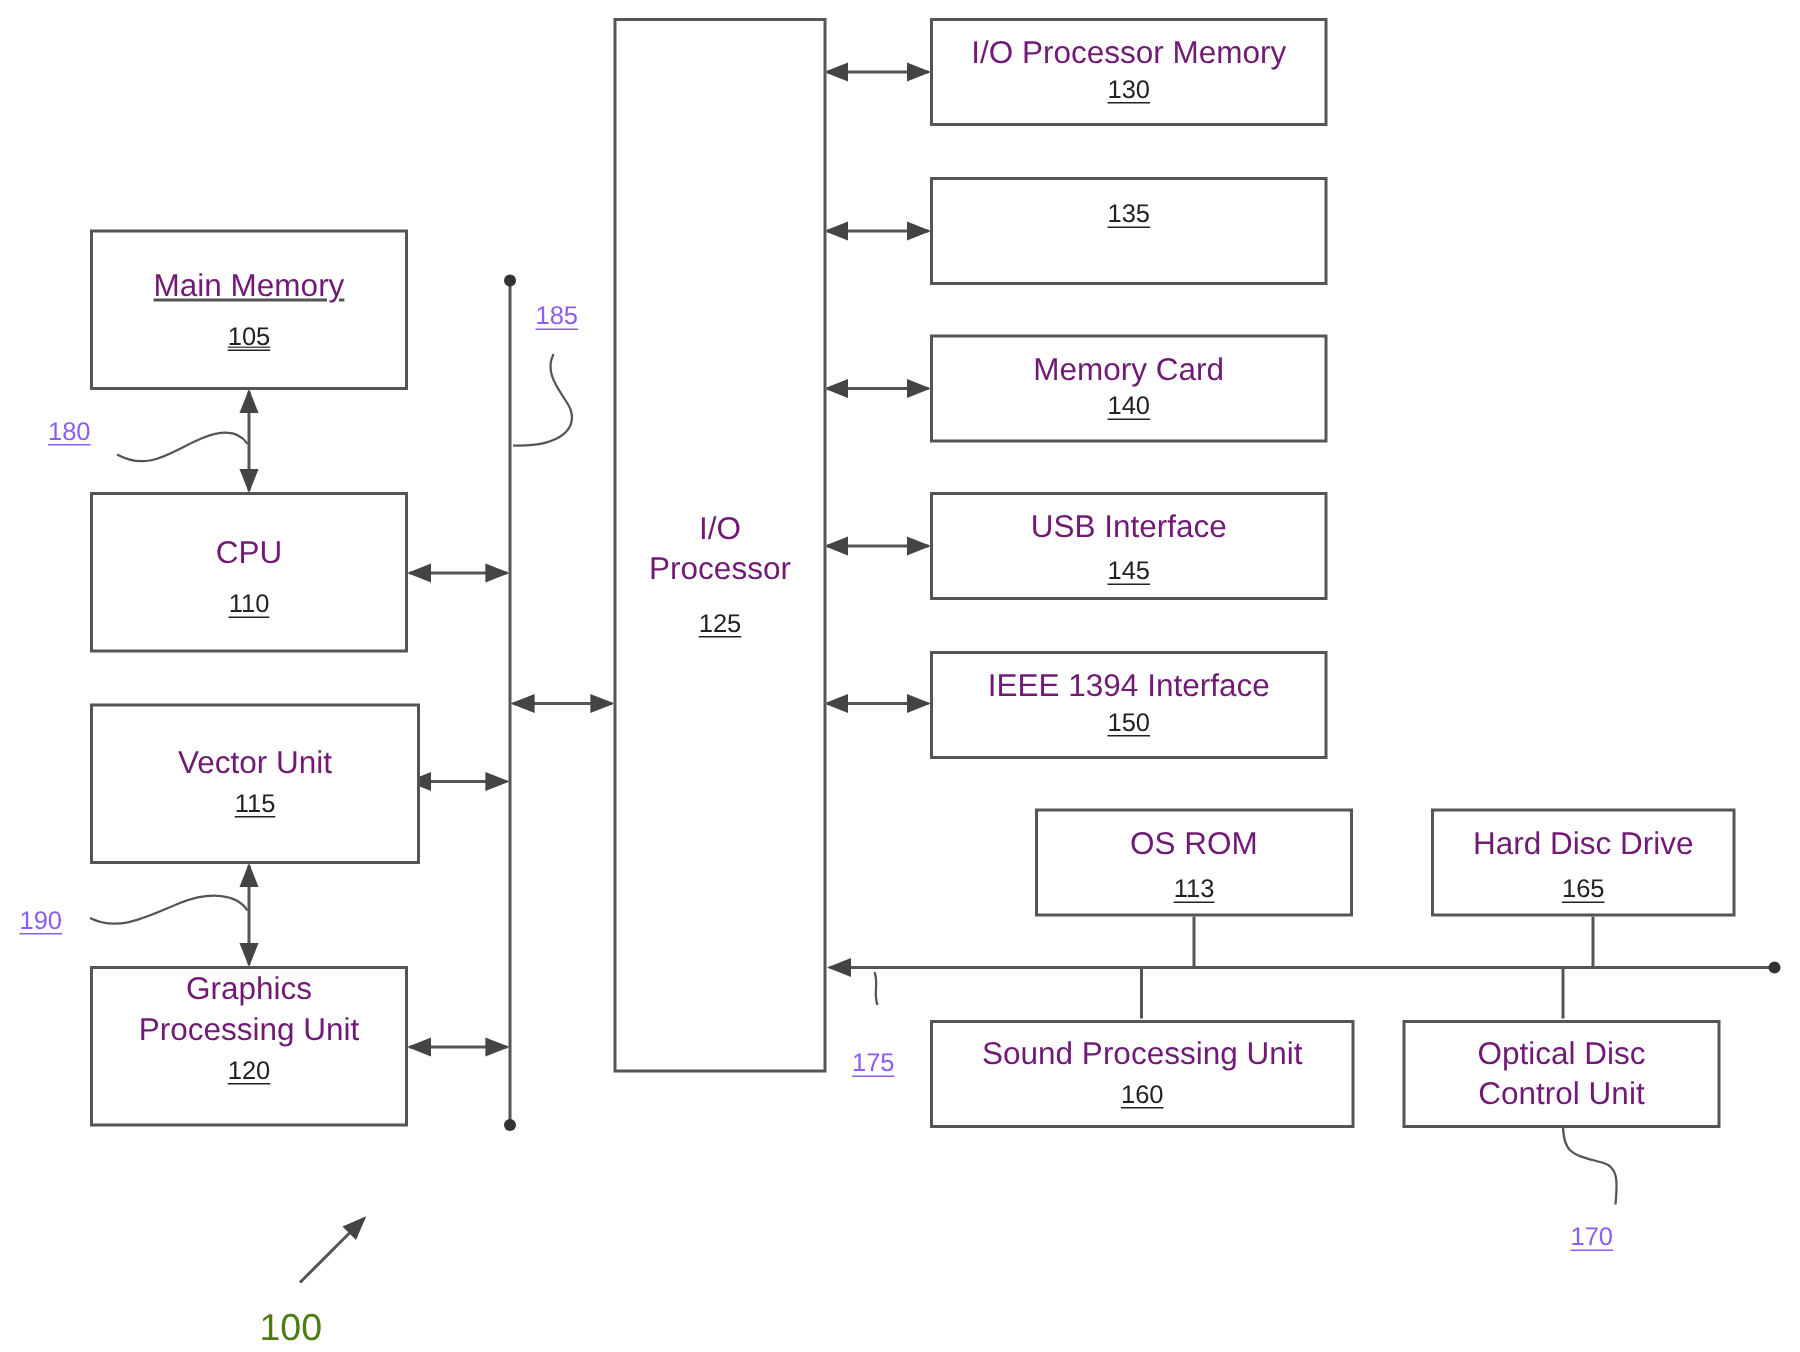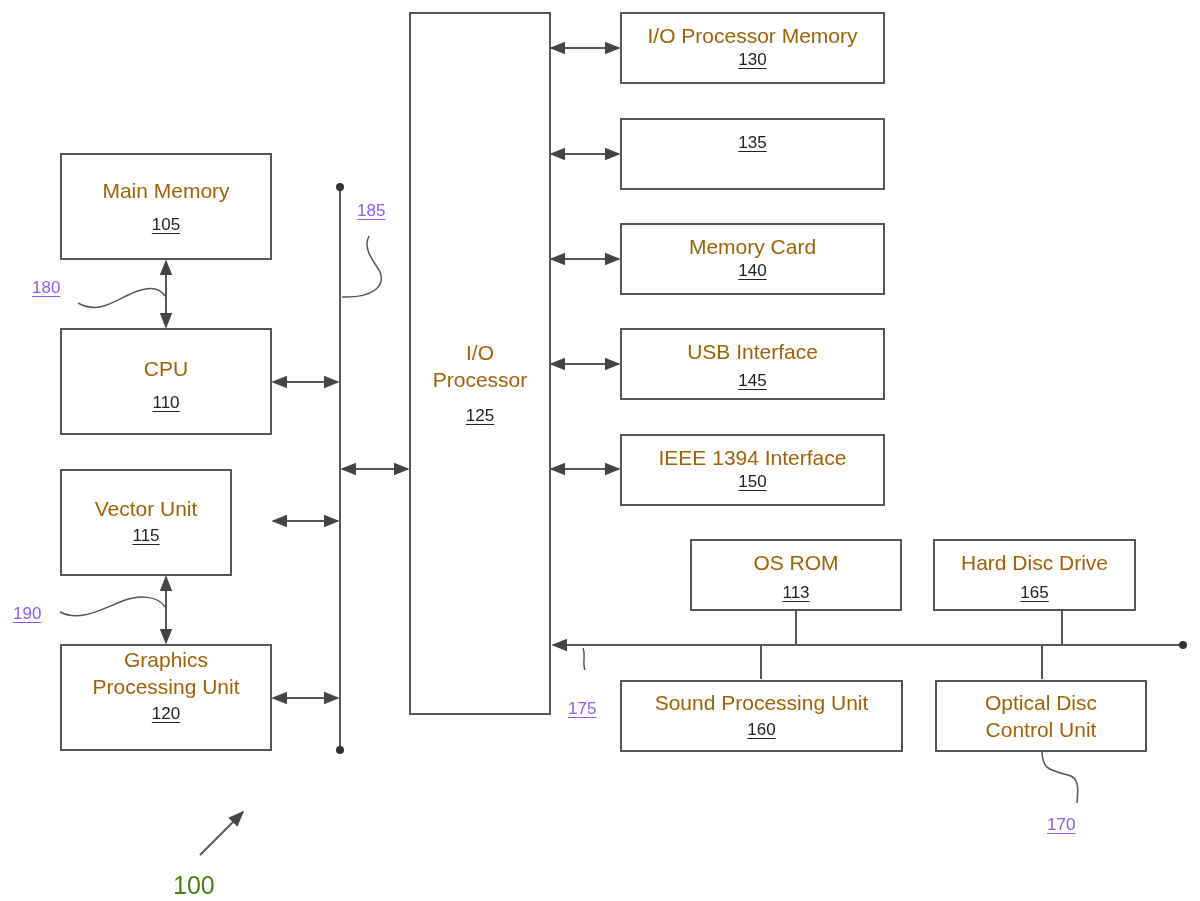--- a/index.html
+++ b/index.html
@@ -1,21 +1,21 @@
 <!DOCTYPE html>
 <html><head>
 <meta charset="utf-8">
 <style>
   html, body { margin:0; padding:0; background:#ffffff; }
   body { width:1200px; height:901px; position:relative; overflow:hidden;
          font-family:"Liberation Sans", sans-serif; }
   svg { position:absolute; left:0; top:0; }
   .box { position:absolute; box-sizing:border-box; border:2px solid #555; background:#fff;
          display:flex; flex-direction:column; align-items:center; text-align:center; color:#555; }
-  .name { font-size:21px; line-height:27px; color:#a16207;text-align:center; }
+  .name { font-size:21px; line-height:27px; color:#701a75;text-align:center; }
   .num { font-size:17px; line-height:22px; color:#222; text-decoration:underline; text-underline-offset:3px; }
   .ref { position:absolute; font-size:17px; color:#8b5cf6; text-decoration:underline; text-underline-offset:3px; }
   .ref.plain { text-decoration:none; font-size:25px; color:#4d7c0f; }
 </style>
 </head>
 <body>
 
 <svg width="1200" height="901">
   <defs>
     <marker id="ah" viewBox="0 0 10 10" refX="9" refY="5" markerWidth="8" markerHeight="8" orient="auto-start-reverse">
@@ -54,29 +54,29 @@
     <path d="M583,648 C586,656 582,662 585,670" stroke-width="1.5"></path>
     <path d="M1042,750 C1042,770 1050,770 1068,775 C1080,778 1078,790 1077,803" stroke-width="1.5"></path>
 
     <line x1="200" y1="855" x2="243" y2="812" marker-end="url(#ah)"></line>
   </g>
   <circle cx="340" cy="187" r="4" fill="#333"></circle>
   <circle cx="340" cy="750" r="4" fill="#333"></circle>
   <circle cx="1183" cy="645" r="4" fill="#333"></circle>
 </svg>
 
-<div class="box" style="left:60px;top:153px;width:212px;height:107px;padding-top:22px;">
+<div class="box" style="left:60px;top:153px;width:212px;height:107px;padding-top:22px;text-decoration:underline;">
   <span class="name">Main Memory</span>
   <span class="num" style="margin-top:10px">105</span>
 </div>
 <div class="box" style="left:60px;top:328px;width:212px;height:107px;padding-top:25px;">
   <span class="name">CPU</span>
   <span class="num" style="margin-top:10px">110</span>
 </div>
-<div class="box" style="left:60px;top:469px;width:172px;height:107px;padding-top:24px;">
+<div class="box" style="left:60px;top:469px;width:220px;height:107px;padding-top:24px;">
   <span class="name">Vector Unit</span>
   <span class="num" style="margin-top:3px">115</span>
 </div>
 <div class="box" style="left:60px;top:644px;width:212px;height:107px;">
   <span class="name">Graphics</span>
   <span class="name">Processing Unit</span>
   <span class="num" style="margin-top:3px">120</span>
 </div>
 
 <div class="box" style="left:409px;top:12px;width:142px;height:703px;padding-top:325px;">
@@ -102,21 +102,21 @@
 </div>
 <div class="box" style="left:620px;top:434px;width:265px;height:72px;padding-top:8px;">
   <span class="name">IEEE 1394 Interface</span>
   <span class="num">150</span>
 </div>
 
 <div class="box" style="left:690px;top:539px;width:212px;height:72px;padding-top:8px;">
   <span class="name">OS ROM</span>
   <span class="num" style="margin-top:6px">113</span>
 </div>
-<div class="box" style="left:933px;top:539px;width:203px;height:72px;padding-top:8px;">
+<div class="box" style="left:954px;top:539px;width:203px;height:72px;padding-top:8px;">
   <span class="name">Hard Disc Drive</span>
   <span class="num" style="margin-top:6px">165</span>
 </div>
 <div class="box" style="left:620px;top:680px;width:283px;height:72px;padding-top:7px;">
   <span class="name">Sound Processing Unit</span>
   <span class="num" style="margin-top:3px">160</span>
 </div>
 <div class="box" style="left:935px;top:680px;width:212px;height:72px;padding-top:7px;">
   <span class="name">Optical Disc</span>
   <span class="name">Control Unit</span>

